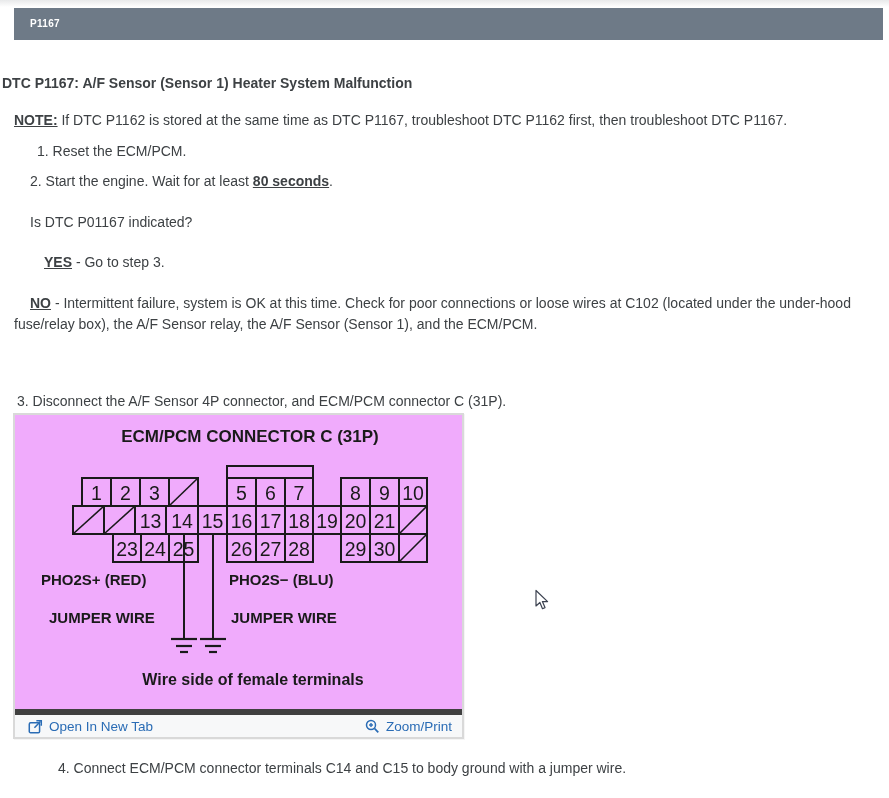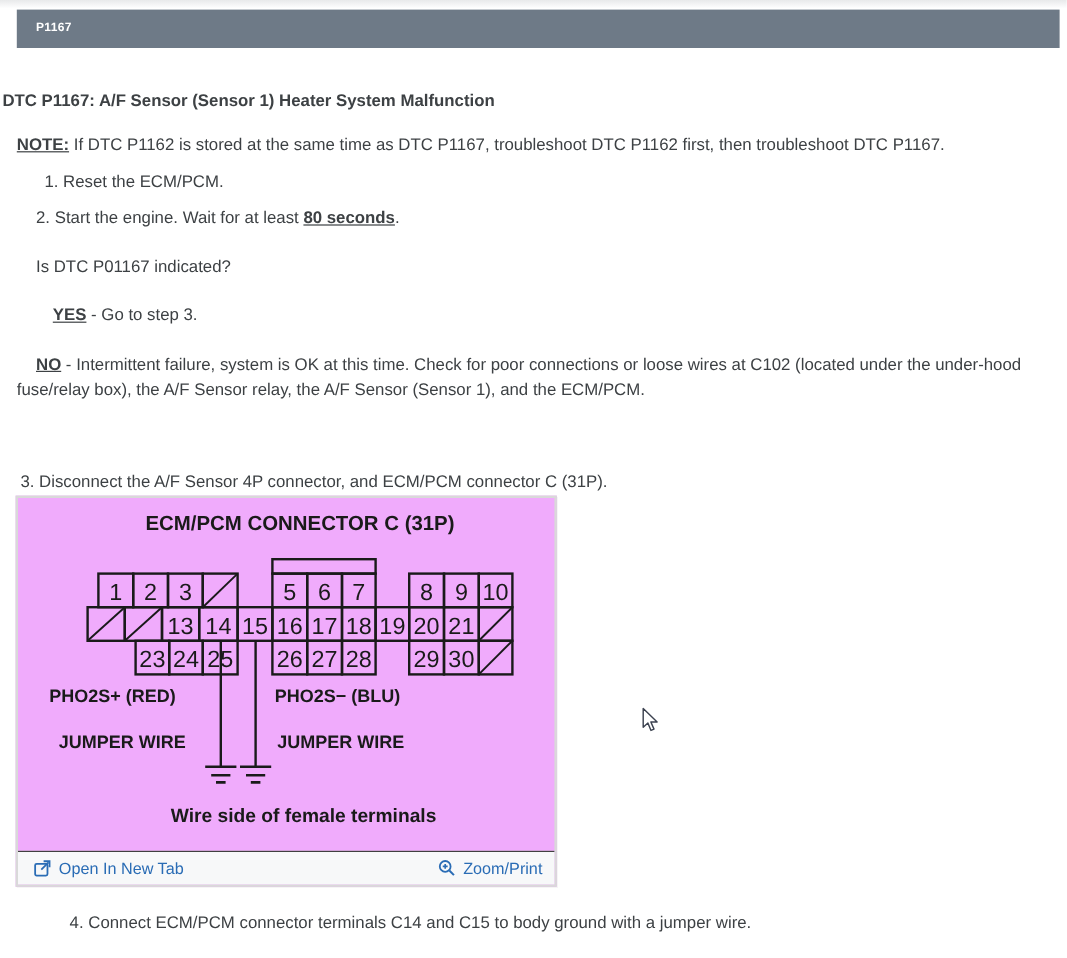--- a/index.html
+++ b/index.html
@@ -34,21 +34,21 @@
   .step4{top:758px;left:26px;margin-left:32px;}
 
   .figure-card{
     position:absolute;top:413px;left:13px;width:451px;height:326px;
     background:#f0abfc;border:2px solid #d9d9d9;
     box-shadow:1px 1px 0 rgba(0,0,0,0.04);
   }
   .figure-body{width:447px;height:294px;display:block;}
   .figure-footer{
     position:absolute;left:0;right:0;bottom:0;height:28px;
-    background:#f7f8f9;border-top:1px solid #404040;
+    background:#f7f8f9;border-top:6px solid #404040;
     display:flex;align-items:center;justify-content:space-between;
     padding:0 10px 0 13px;
   }
   .fig-link{
     display:flex;align-items:center;gap:6px;color:var(--link);
     font-size:13.5px;text-decoration:none;cursor:pointer;
   }
   .fig-link svg{display:block;}
   .cursor{position:absolute;top:589px;left:534px;pointer-events:none;}
 </style>

